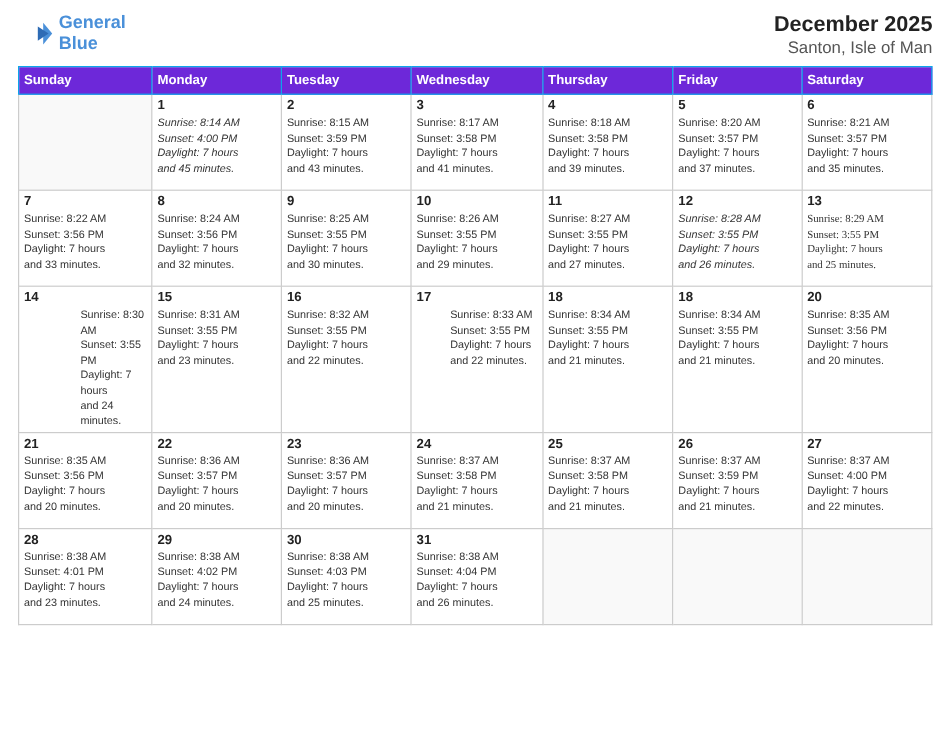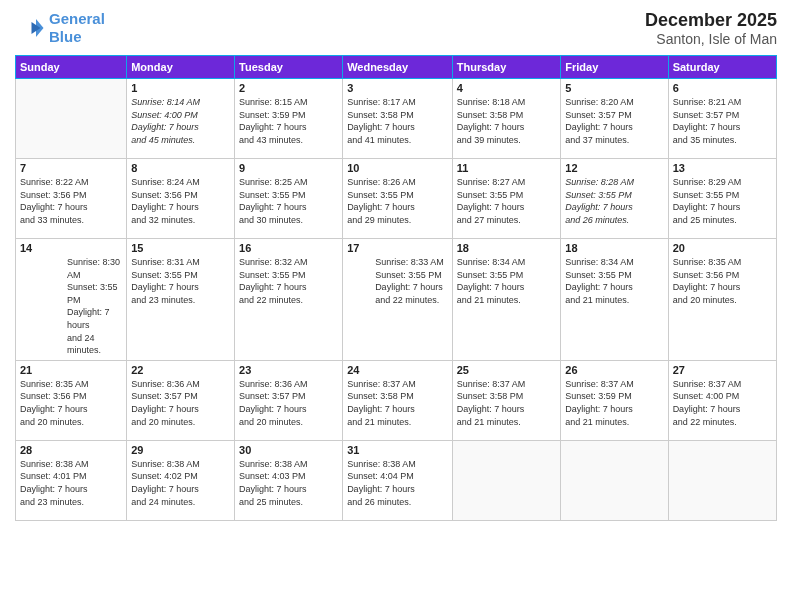--- a/index.html
+++ b/index.html
@@ -207,21 +207,21 @@
           </td>
           <td>
             <span class="day-num">12</span>
             <div class="cell-info" style="white-space: pre-line; font-style: italic;">Sunrise: 8:28 AM
 Sunset: 3:55 PM
 Daylight: 7 hours
 and 26 minutes.</div>
           </td>
           <td>
             <span class="day-num">13</span>
-            <div class="cell-info" style="white-space: pre-line;">Sunrise: 8:29 AM
+            <div class="cell-info" style="white-space: pre-line; font-family: Liberation Serif, serif;">Sunrise: 8:29 AM
 Sunset: 3:55 PM
 Daylight: 7 hours
 and 25 minutes.</div>
           </td>
         </tr>
         <tr>
           <td>
             <span class="day-num">14</span>
             <div class="cell-info" style="white-space: pre-line; margin-left: 47px;">Sunrise: 8:30 AM
 Sunset: 3:55 PM

